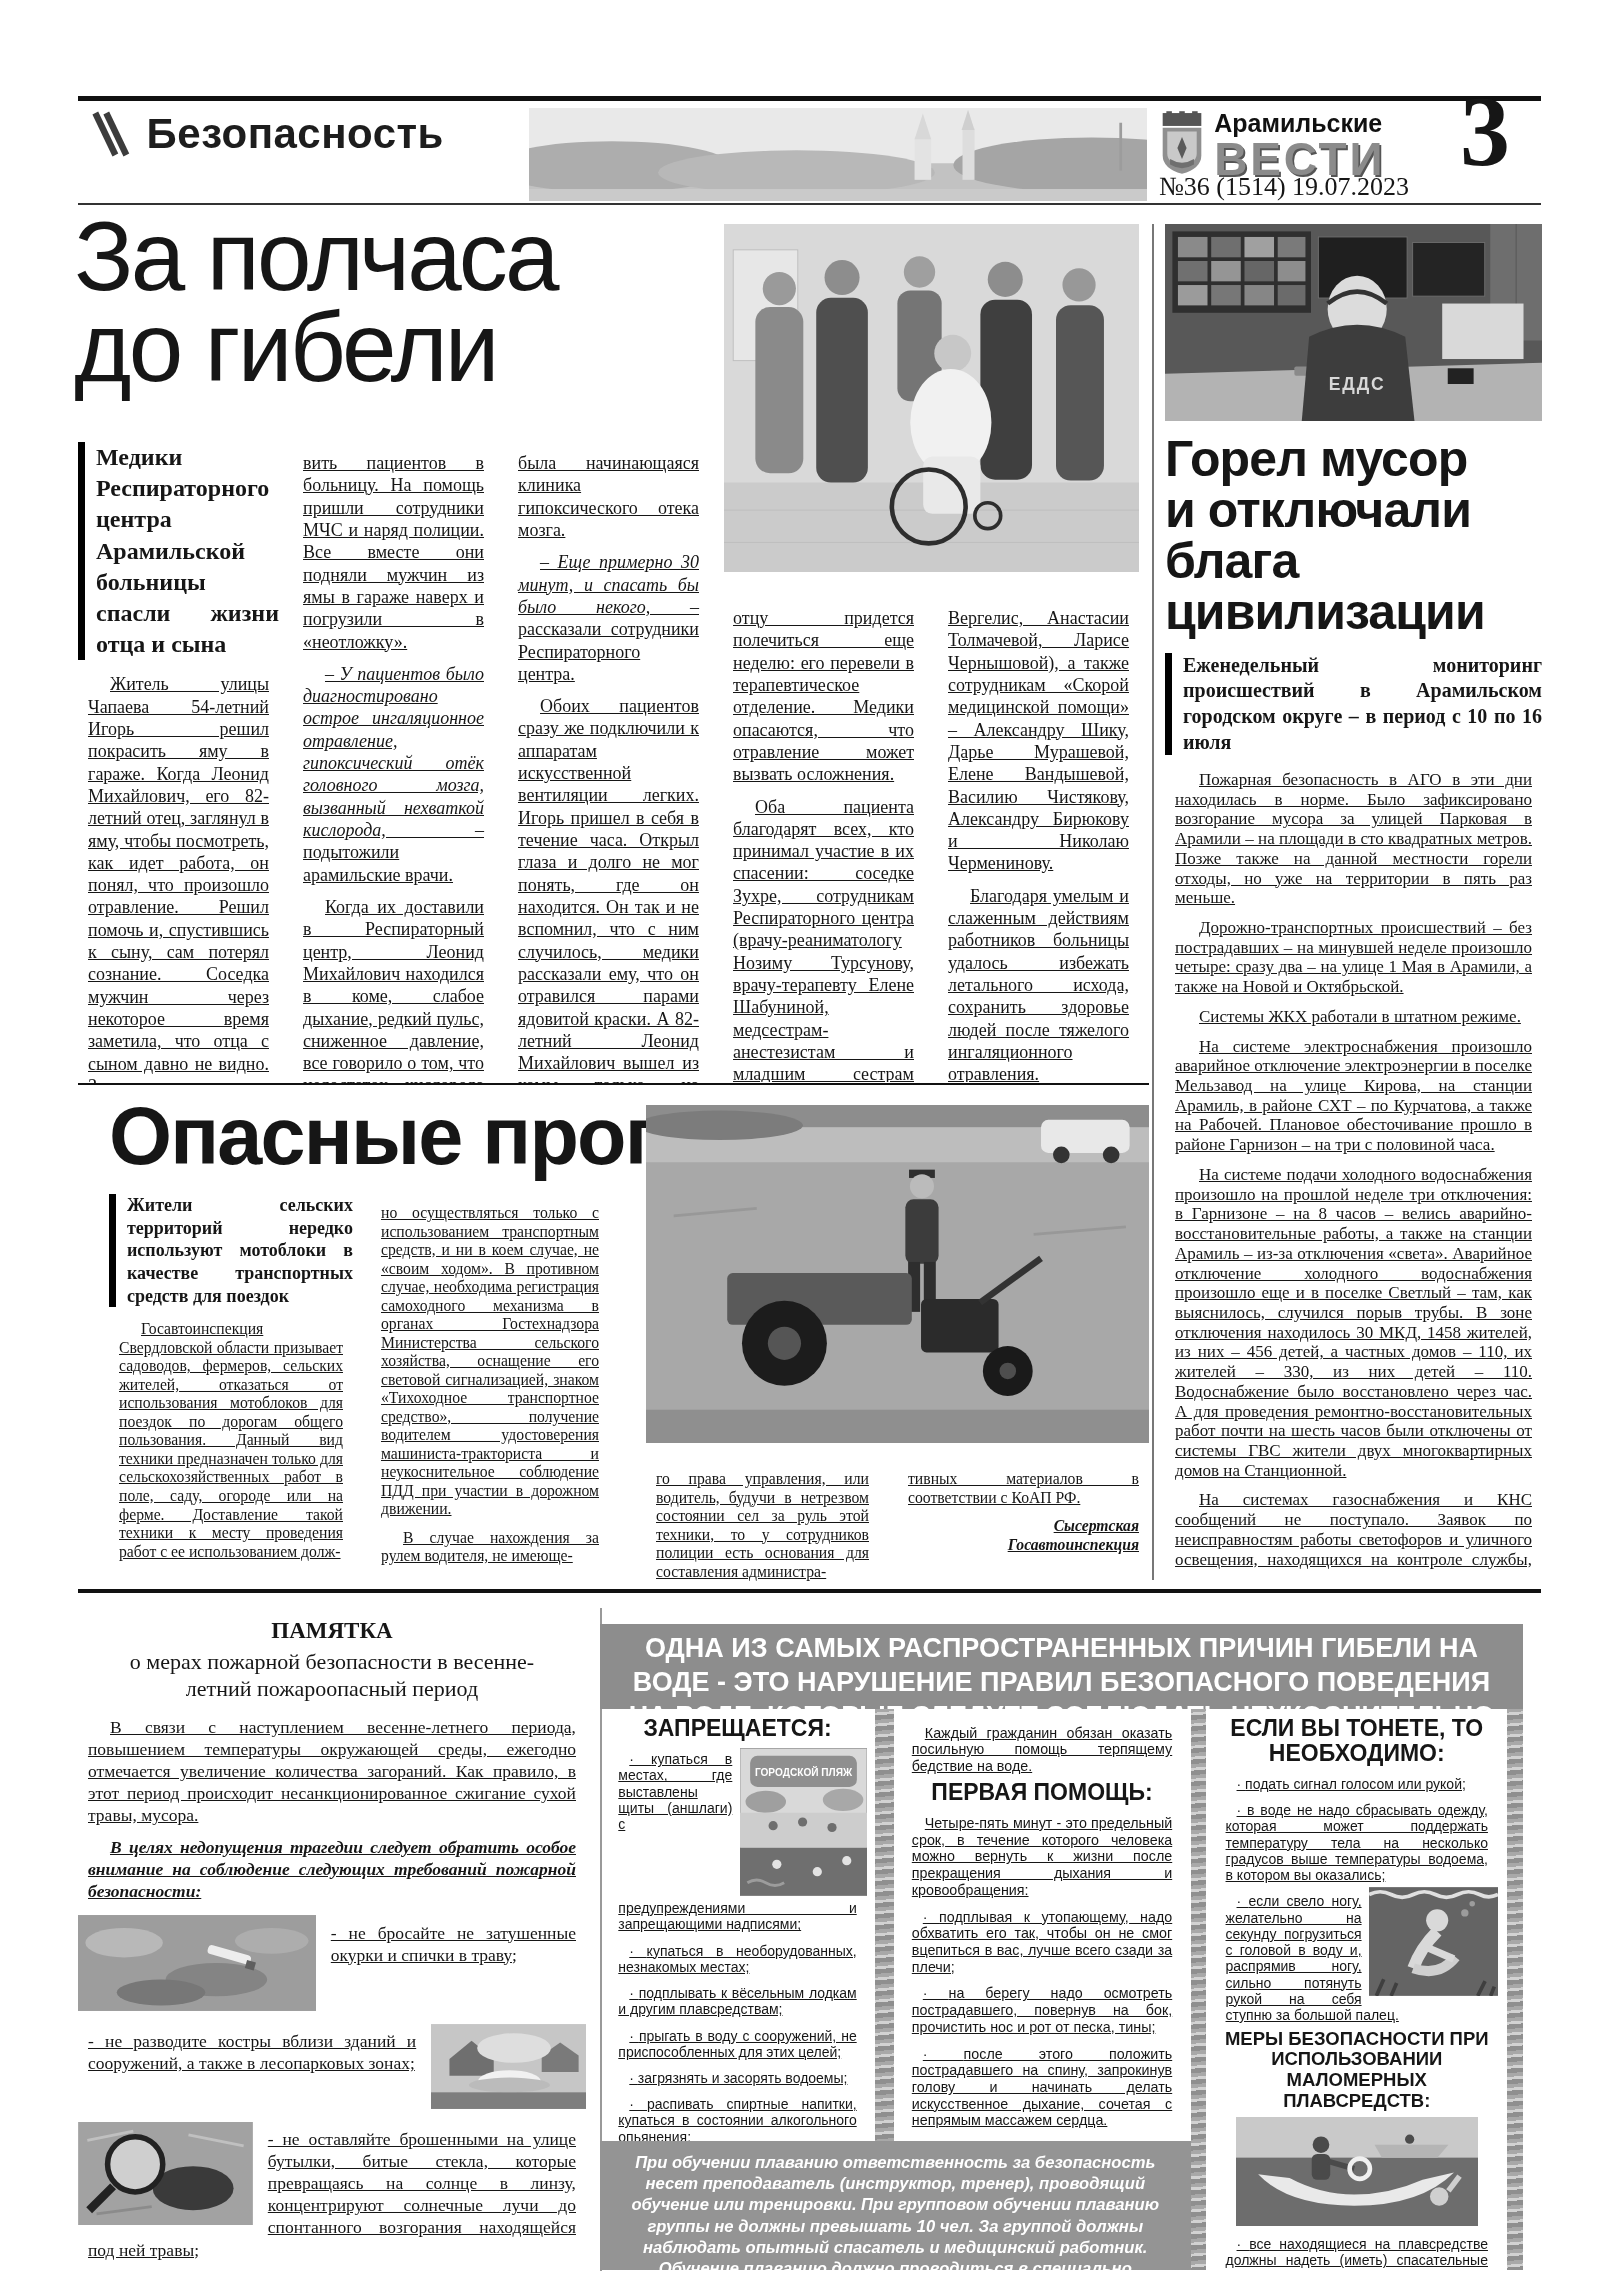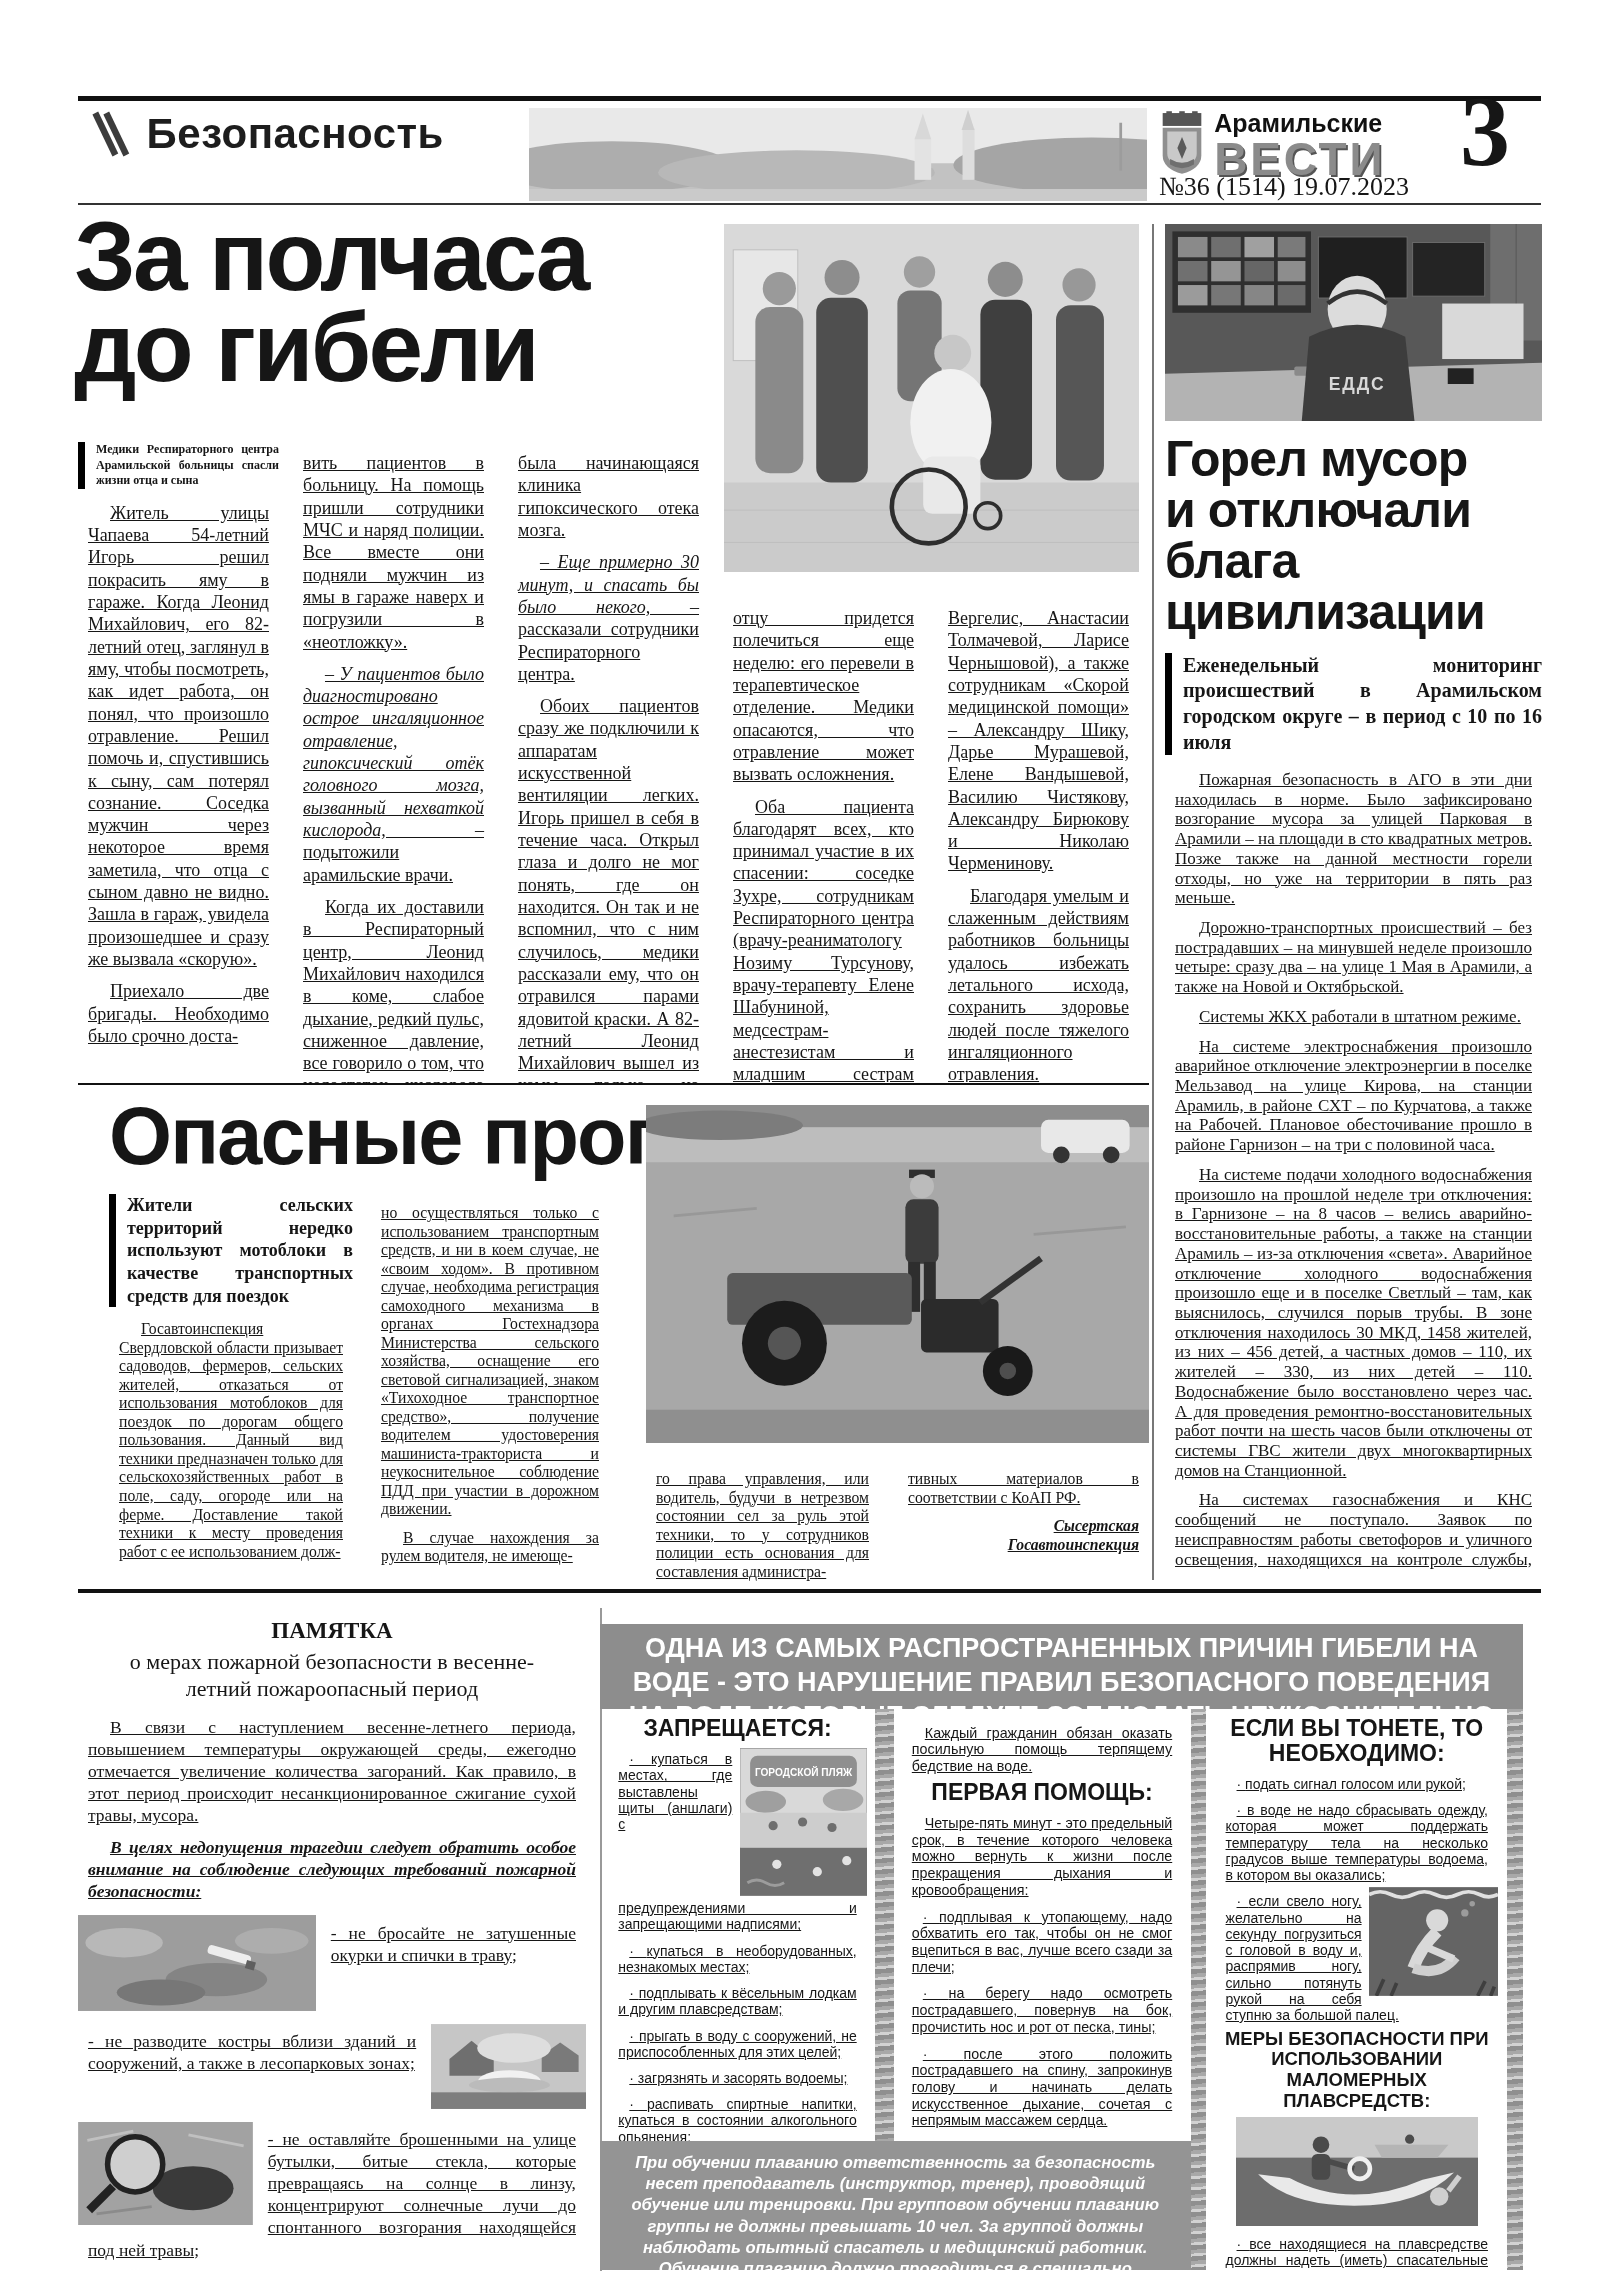--- a/index.html
+++ b/index.html
@@ -22,27 +22,27 @@
   .mast-name2{font-family:"Liberation Sans",sans-serif;font-weight:bold;font-size:46px;color:#8b8b8b;
               letter-spacing:2.8px;line-height:1;text-shadow:1.8px 1.8px 0 #555;}
   .pagenum{position:absolute;left:1460px;top:81px;font-family:"Liberation Serif",serif;font-weight:bold;font-size:100px;line-height:1;}
   .issue{position:absolute;left:1159px;top:172px;font-size:26px;}
 
   p{margin:10px;text-decoration:underline;}
   .jp{text-align:justify;}
   .ind{text-indent:22px;}
   .it{font-style:italic;}
   .prelines{white-space:pre-line;}
-  .lead{font-weight:bold;font-size:12px;line-height:1.3;border-left:7.4px solid #000;padding-left:11px;margin-bottom:13px;text-align:justify;}
+  .lead{font-weight:bold;font-size:24px;line-height:1.3;border-left:7.4px solid #000;padding-left:11px;margin-bottom:13px;text-align:justify;}
   .credit{font-weight:bold;font-style:italic;text-align:right;margin-top:9.2px;}
 
   
   .art1{position:absolute;left:78px;top:224px;width:1071px;height:856px;}
   .art1 h1{position:absolute;left:-3.7px;top:-13px;margin:0;font-family:"Liberation Sans",sans-serif;
-           font-weight:bold;font-size:98px;line-height:0.93;letter-spacing:-2.8px;}
+           font-weight:normal;font-size:98px;line-height:0.93;letter-spacing:-2.8px;}
   .photo1{position:absolute;left:646px;top:0;width:415px;height:348px;}
   .a1col{position:absolute;width:201px;top:218px;height:641px;font-size:18px;line-height:1.24;overflow:hidden;}
   .a1col p{margin-bottom:0.9px;}
   .c1{left:0;} .c2{left:215px;} .c3{left:430px;}
   .c4,.c5{top:373px;height:485px;}
   .c4{left:645px;} .c5{left:860px;}
 
   
   .art3{position:absolute;left:1165px;top:224px;width:377px;height:1349px;font-size:17px;line-height:1.16;overflow:hidden;}
   .photo-disp{width:377px;height:197px;display:block;}

